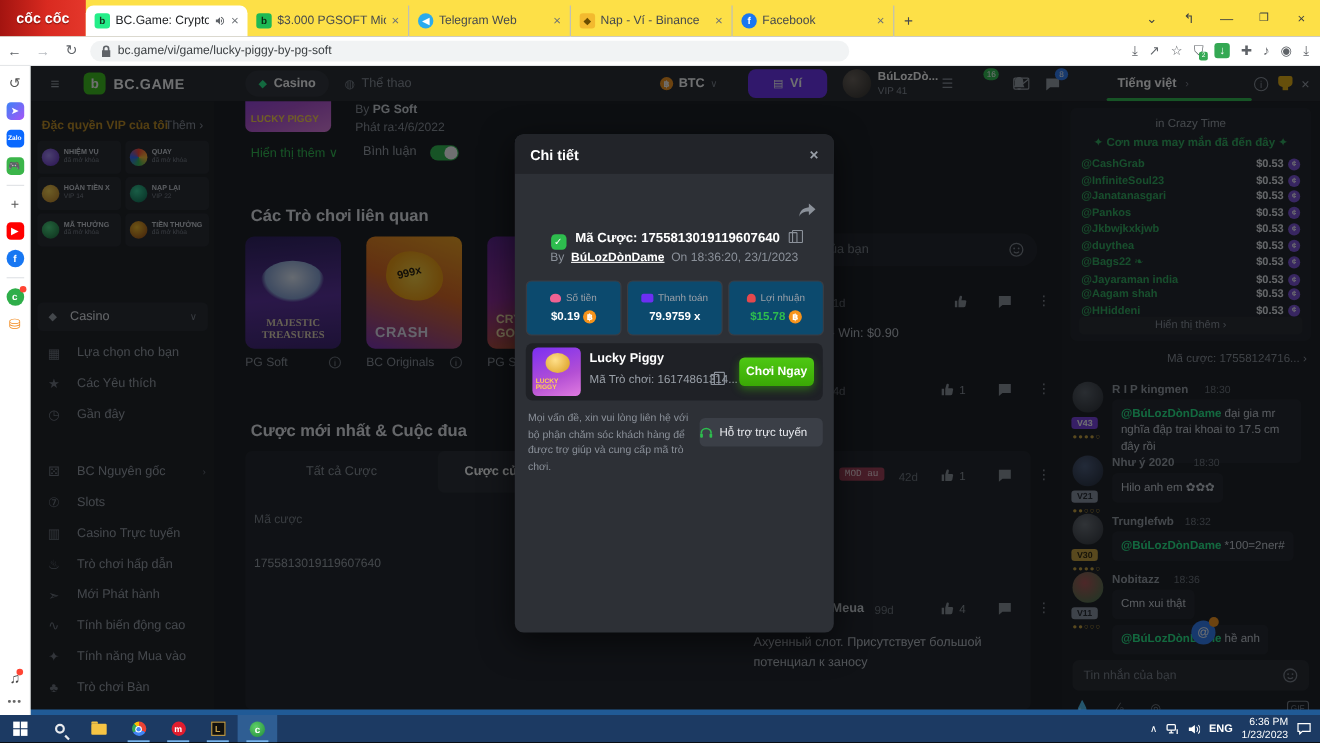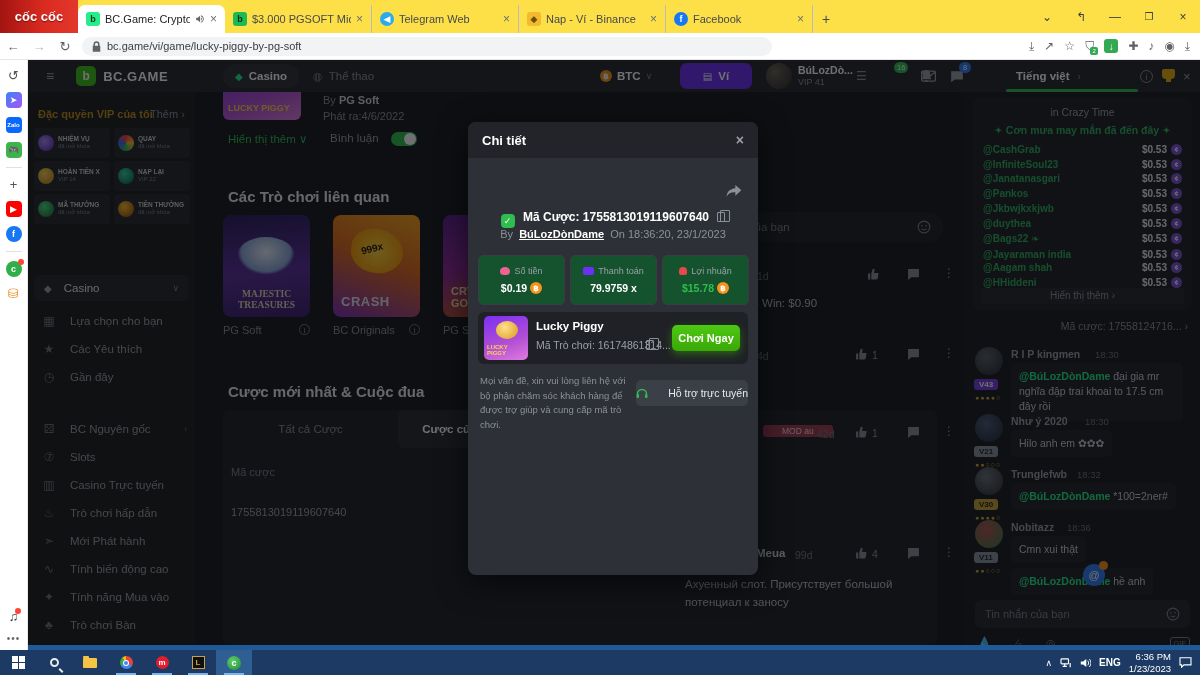--- a/index.html
+++ b/index.html
@@ -50,28 +50,28 @@
   .coin{display:inline-flex;width:12px;height:12px;border-radius:50%;background:#f7931a;color:#fff;font-size:8px;
     align-items:center;justify-content:center;font-weight:bold;vertical-align:-2px;}
   .pcoin{display:inline-flex;width:11px;height:11px;border-radius:50%;background:#7d4fd8;color:#fff;font-size:7px;
     align-items:center;justify-content:center;font-weight:bold;}
   .copyic{display:inline-block;width:8px;height:10px;border:1px solid #8b919a;border-radius:1px;position:relative;vertical-align:-1px;}
   .copyic::before{content:'';position:absolute;left:2px;top:-3px;width:8px;height:10px;border:1px solid #8b919a;border-radius:1px;background:transparent;}
   
   .modal{position:absolute;left:440px;top:62px;width:290px;height:453px;background:#2d3036;border-radius:8px;z-index:60;
     box-shadow:0 8px 30px rgba(0,0,0,.6);overflow:hidden;}
   .modal-h{height:36px;background:#222429;display:flex;align-items:center;padding:0 14px;color:#fff;font-size:13px;font-weight:bold;}
-  .statbox{position:absolute;width:87px;height:50px;background:#14532d;border:1px solid #3a3d44;border-radius:5px;
+  .statbox{position:absolute;width:87px;height:50px;background:#0c4a6e;border:1px solid #3a3d44;border-radius:5px;
     display:flex;flex-direction:column;align-items:center;justify-content:center;gap:6px;}
   .statbox .lb{font-size:9px;color:#9aa0a8;display:flex;align-items:center;gap:4px;}
   .statbox .vl{font-size:10.5px;color:#fff;font-weight:bold;display:flex;align-items:center;gap:3px;}
   .playbtn{position:absolute;background:linear-gradient(#4ec813,#3aa805);color:#fff;font-size:11px;font-weight:bold;
     border-radius:5px;display:flex;align-items:center;justify-content:center;box-shadow:0 3px 8px rgba(62,185,10,.45);}
   .supbtn{position:absolute;background:#3b3f47;border-radius:5px;color:#e8eaee;font-size:10.5px;display:flex;align-items:center;
-    justify-content:space-between;gap:6px;}
+    justify-content:flex-start;gap:6px;}
   
   .bluestrip{position:absolute;left:28px;top:645px;width:1172px;height:5px;background:#205a96;z-index:70;}
   .taskbar{position:absolute;left:0;top:650px;width:1200px;height:25px;background:#1c3a63;display:flex;align-items:center;z-index:80;}
   .tb{width:36px;height:25px;display:flex;align-items:center;justify-content:center;position:relative;}
   .tb.open::after{content:'';position:absolute;bottom:0;left:8px;right:8px;height:2px;background:#79b6ee;}
   .tb.active{background:#2f5e93;}
   .tray{margin-left:auto;display:flex;align-items:center;gap:8px;color:#fff;font-size:10px;padding-right:8px;}
   .clock{text-align:right;font-size:9.5px;line-height:1.2;}
   svg{display:block;}
 </style>
@@ -396,21 +396,21 @@
             <svg width="13" height="13" viewBox="0 0 24 24">
               <path fill="#8b919a" d="M2 2h20v15H8l-6 5V2z"></path>
             </svg>
           </span>
         <span style="position:absolute;left:748px;top:254px;color:#8b919a;font-size:12px;">⋮</span>
         <span style="position:absolute;left:530px;top:285px;font-size:11.5px;color:#b9bec6;">G</span>
       </div>
 
       <div>
         <span style="position:absolute;left:490px;top:332px;width:24px;height:24px;border-radius:50%;background:#2c3a46;"></span>
-        <span style="position:absolute;left:568px;top:333px;background:#a03a52;color:#f2d7de;font-size:8.5px;padding:1px 19px;border-radius:3px;">MOD au</span>
+        <span style="position:absolute;left:568px;top:333px;background:#a03a52;color:#f2d7de;font-size:8.5px;padding:1px 5px;border-radius:3px;font-family:Liberation Mono, monospace;">MOD au</span>
         <span style="position:absolute;left:622px;top:336px;font-size:10.5px;color:#6e747d;">42d</span>
         <span style="position:absolute;left:660px;top:334px;display:flex;gap:4px;align-items:center;">
             <svg width="13" height="13" viewBox="0 0 24 24">
               <path fill="#8b919a" d="M2 10h4v11H2zM8 21h9a3 3 0 0 0 3-3l1-6a2 2 0 0 0-2-3h-6l1-5a2 2 0 0 0-4-1L8 10v11z"></path>
             </svg>
             <span style="color:#8b919a;font-size:10.5px;">1</span>
           </span>
         <span style="position:absolute;left:712px;top:334px;">
             <svg width="13" height="13" viewBox="0 0 24 24">
               <path fill="#8b919a" d="M2 2h20v15H8l-6 5V2z"></path>

